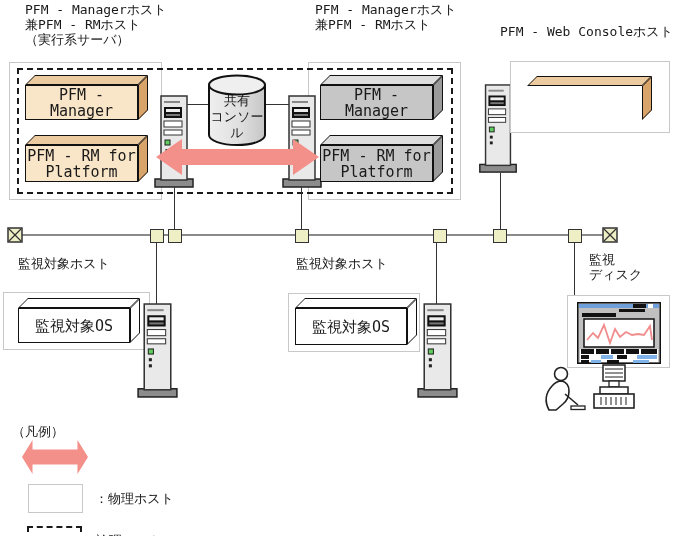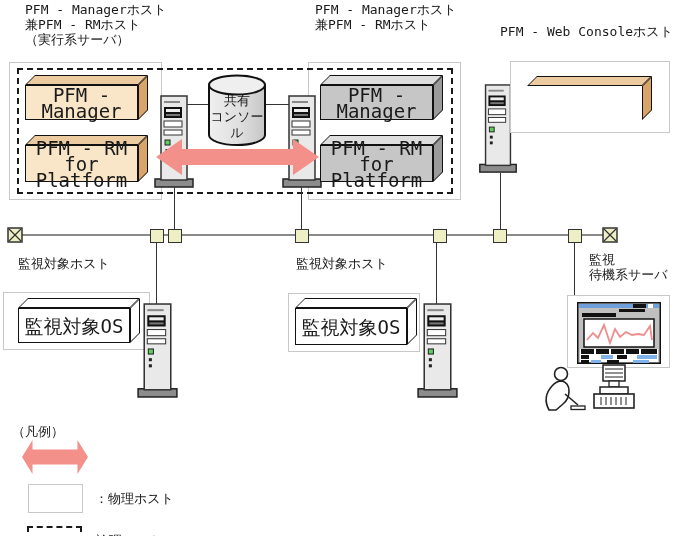--- a/index.html
+++ b/index.html
@@ -15,21 +15,21 @@
   
   .logical{position:absolute;border:2px dashed #1a1a1a;box-sizing:border-box;}
   
   .b3d{position:absolute;}
   .b3d .b-top{position:absolute;top:0;height:10px;left:10px;right:0;background:var(--t);
     border:1.5px solid #111;box-sizing:border-box;transform:skewX(-45deg);transform-origin:0 0;}
   .b3d .b-side{position:absolute;top:10px;bottom:0;right:0;width:10px;background:var(--s);
     border:1.5px solid #111;box-sizing:border-box;transform:skewY(-45deg);transform-origin:0 0;}
   .b3d .b-face{position:absolute;top:10px;bottom:0;left:0;right:10px;background:var(--f);
     border:1.5px solid #111;box-sizing:border-box;display:flex;flex-direction:column;
-    align-items:center;justify-content:center;text-align:center;font-size:19px;line-height:16px;}
+    align-items:center;justify-content:center;text-align:center;font-size:15px;line-height:16px;}
   .b3d.beige{--f:var(--beige-face);--t:var(--beige-top);--s:var(--beige-side);}
   .b3d.gray{--f:var(--gray-face);--t:var(--gray-top);--s:var(--gray-side);}
   .b3d.white{--f:#ffffff;--t:#ffffff;--s:#ffffff;}
   
   .hline{position:absolute;height:0;border-top:1.5px solid #333;}
   .vline{position:absolute;width:0;border-left:1.5px solid #333;}
   .bus{position:absolute;height:0;border-top:2px solid var(--network-bus);}
   .node{position:absolute;width:14px;height:14px;background:var(--network-node);
     border:1.5px solid #333;box-sizing:border-box;}
   .xnode{position:absolute;width:16px;height:16px;}
@@ -172,21 +172,21 @@
   <div class="node" style="left:568px;top:229px"></div>
 
   <div class="vline" style="left:156px;top:243px;height:63px"></div>
   <div class="vline" style="left:436px;top:243px;height:63px"></div>
   <div class="vline" style="left:574px;top:243px;height:53px"></div>
 
   <div class="abs" style="left:18px;top:256px;white-space:pre">監視対象ホスト</div>
   <div class="abs" style="left:296px;top:256px;white-space:pre">監視対象ホスト</div>
   <div class="abs lbl" style="left:589px;top:252px">
     <div>監視</div>
-    <div>待機系サーバ</div>
+    <div>ディスク</div>
   </div>
 
   <div class="phys" style="left:3px;top:292px;width:147px;height:58px"></div>
   <div class="b3d white" style="left:18px;top:298px;width:122px;height:45px">
     <div class="b-top"></div>
       <div class="b-side"></div>
     <div class="b-face">
         <div>監視対象OS</div>
       </div>
   </div>

